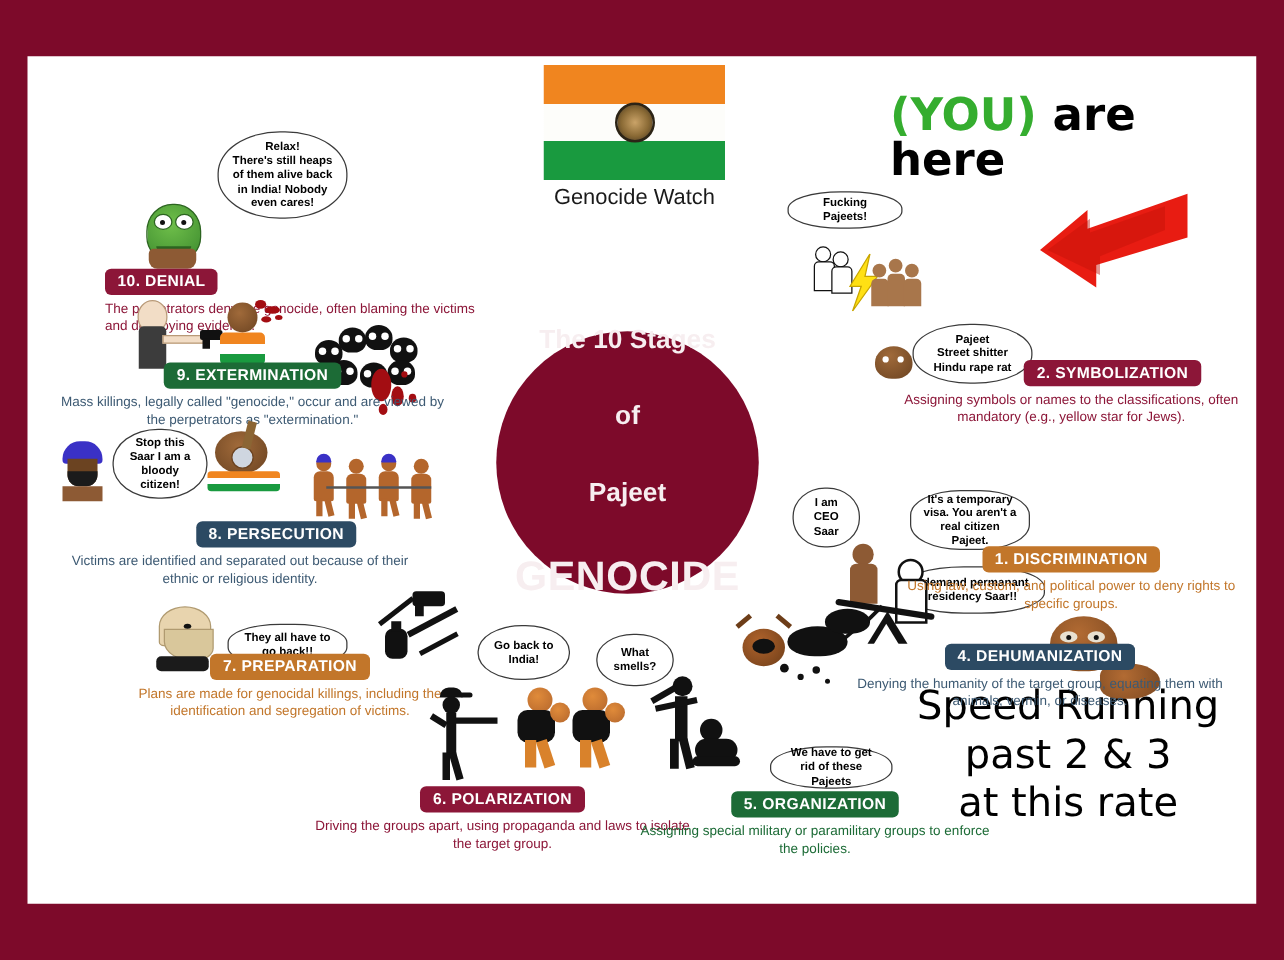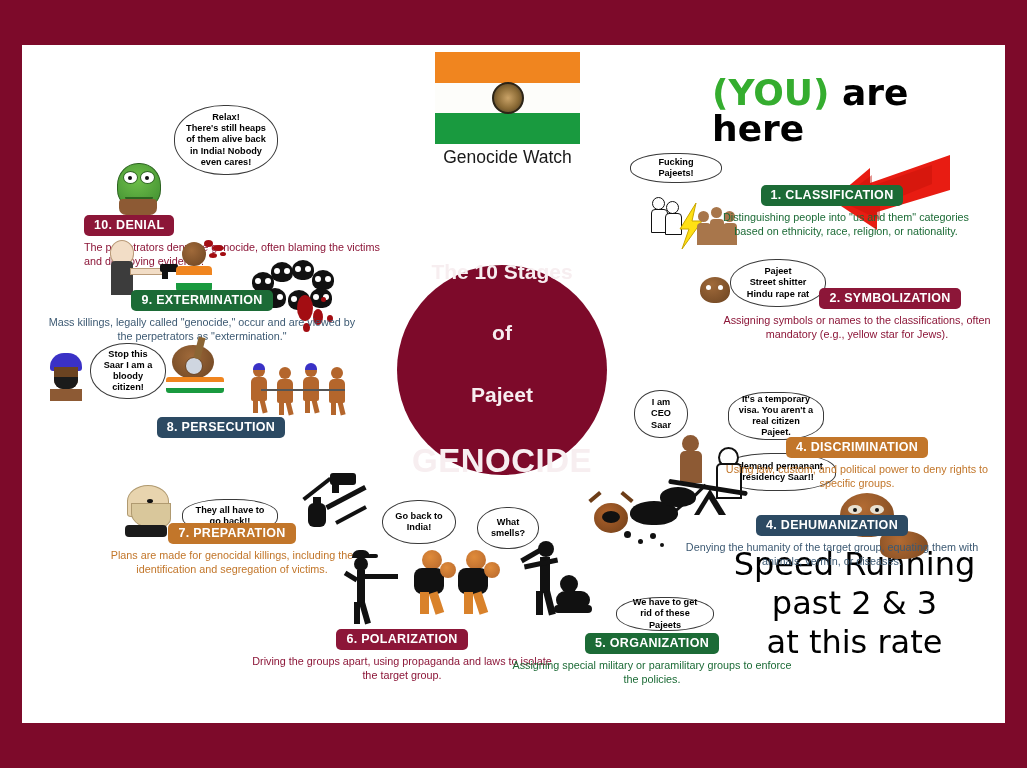--- a/index.html
+++ b/index.html
@@ -266,20 +266,21 @@
       <div class="body" style="left:4px;top:12px;width:16px;height:24px;background:#b4662c;"></div>
       <div class="abs" style="left:6px;top:34px;width:5px;height:14px;background:#b4662c;"></div>
       <div class="abs" style="left:14px;top:34px;width:5px;height:14px;background:#b4662c;transform:rotate(-14deg);"></div>
     </div>
     <div class="abs" style="left:14px;top:24px;width:84px;height:2px;background:#555;"></div>
   </div>
   <div class="stage" style="left:20px;top:372px;width:300px;text-align:center;">
     <div style="text-align:center;">
       <span class="badge c-navy" style="margin-left:58px;">8. PERSECUTION</span>
     </div>
+    <div class="desc t-navy">Victims are identified and separated out because of their ethnic or religious identity.</div>
   </div>
 
   <div class="fig" style="left:105px;top:440px;">
     <div class="abs" style="left:0;top:0;width:40px;height:30px;background:#e8d4ae;border-radius:50% 50% 10% 10%;border:1.2px solid #b09a70;"></div>
     <div class="abs" style="left:4px;top:18px;width:38px;height:24px;background:#d9c79b;border-radius:0 0 40% 60%;border:1.2px solid #b09a70;"></div>
     <div class="abs" style="left:20px;top:14px;width:6px;height:4px;background:#111;border-radius:50%;"></div>
     <div class="abs" style="left:-2px;top:40px;width:42px;height:12px;background:#1b1b1b;border-radius:4px;"></div>
   </div>
   <div class="bubble rect" style="left:160px;top:438px;width:96px;height:34px;border-radius:44%;margin-top:16px;">
     <span>They all have to go back!!</span>
@@ -395,21 +396,21 @@
   <div class="fig" style="left:650px;top:390px;">
     <div class="abs" style="left:10px;top:0;width:17px;height:17px;border-radius:50%;background:#8d5a34;"></div>
     <div class="abs" style="left:8px;top:16px;width:22px;height:32px;background:#8d5a34;border-radius:5px 5px 0 0;"></div>
     <div class="abs" style="left:46px;top:12px;width:17px;height:17px;border-radius:50%;background:#fff;border:2px solid #111;"></div>
     <div class="abs" style="left:44px;top:28px;width:22px;height:32px;background:#fff;border:2px solid #111;border-radius:5px 5px 0 0;"></div>
     <div class="abs" style="left:-4px;top:50px;width:80px;height:5px;background:#111;transform:rotate(9deg);border-radius:3px;"></div>
     <div class="tri" style="left:22px;top:54px;border-left:16px solid transparent;border-right:16px solid transparent;border-bottom:26px solid #111;"></div>
     <div class="abs" style="left:26px;top:64px;border-left:11px solid transparent;border-right:11px solid transparent;border-bottom:18px solid #fff;width:0;height:0;"></div>
   </div>
   <div class="stage" style="left:690px;top:392px;width:290px;text-align:center;">
-    <span class="badge c-orange">4. DISCRIMINATION</span>
+    <span class="badge c-orange">1. DISCRIMINATION</span>
     <div class="desc t-orange">Using law, custom, and political power to deny rights to specific groups.</div>
   </div>
 
   <div class="fig" style="left:678px;top:232px;">
     <div class="poop" style="left:0;top:0;"></div>
     <div class="abs" style="left:6px;top:8px;width:5px;height:5px;background:#fff;border-radius:50%;"></div>
     <div class="abs" style="left:18px;top:8px;width:5px;height:5px;background:#fff;border-radius:50%;"></div>
   </div>
   <div class="bubble" style="left:708px;top:214px;width:96px;height:48px;">
     <span style="white-space:pre-line;">Pajeet
@@ -437,19 +438,15 @@
       <polygon points="18,0 2,26 11,26 4,46 24,18 14,18" fill="#ffe014" stroke="#c8a500" stroke-width="1"></polygon>
     </svg>
 
     <div class="abs" style="left:46px;top:14px;width:11px;height:11px;border-radius:50%;background:#a8764b;"></div>
     <div class="abs" style="left:45px;top:26px;width:14px;height:22px;background:#a8764b;border-radius:4px 4px 0 0;"></div>
     <div class="abs" style="left:59px;top:10px;width:11px;height:11px;border-radius:50%;background:#a8764b;"></div>
     <div class="abs" style="left:58px;top:22px;width:14px;height:26px;background:#a8764b;border-radius:4px 4px 0 0;"></div>
     <div class="abs" style="left:72px;top:14px;width:11px;height:11px;border-radius:50%;background:#a8764b;"></div>
     <div class="abs" style="left:71px;top:26px;width:14px;height:22px;background:#a8764b;border-radius:4px 4px 0 0;"></div>
   </div>
-  <div class="stage" style="left:660px;top:140px;width:300px;text-align:center;">
-    <span class="badge c-green">1. CLASSIFICATION</span>
-    <div class="desc t-green" style="padding-left:28px;">Distinguishing people into "us and them" categories based on ethnicity, race, religion, or nationality.</div>
-  </div>
 
  </div>
 </div>
 
 </body></html>

